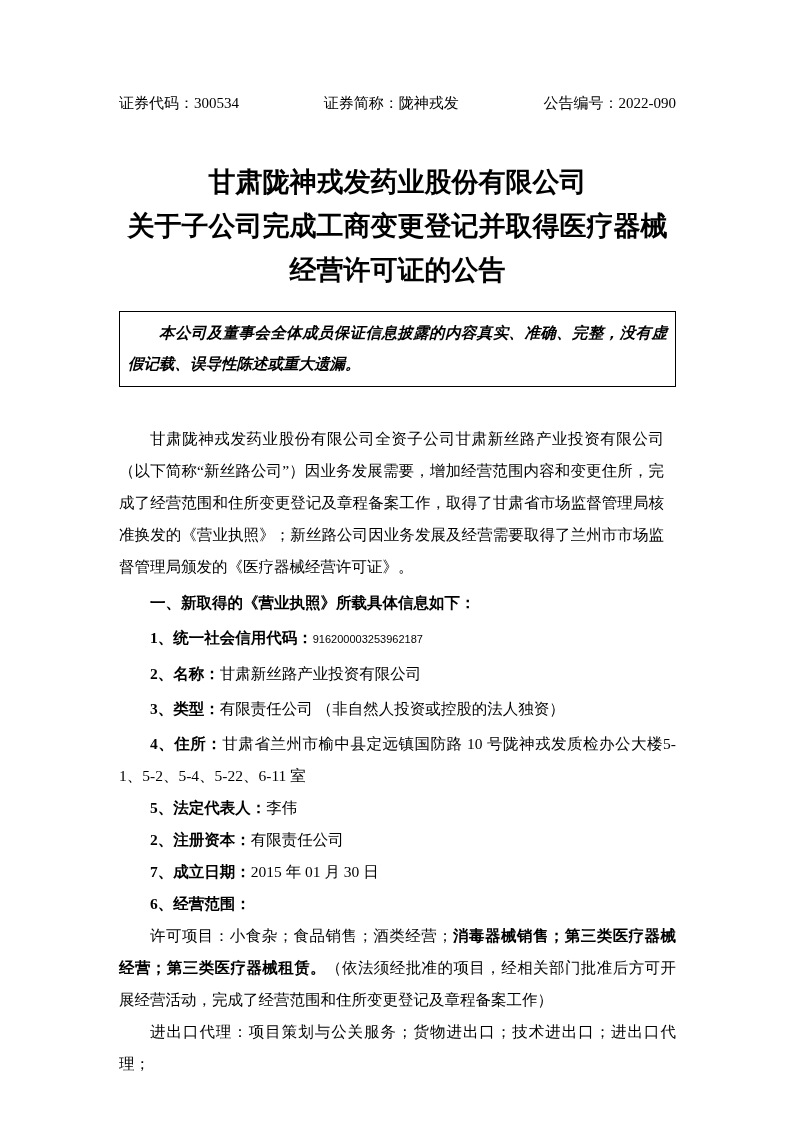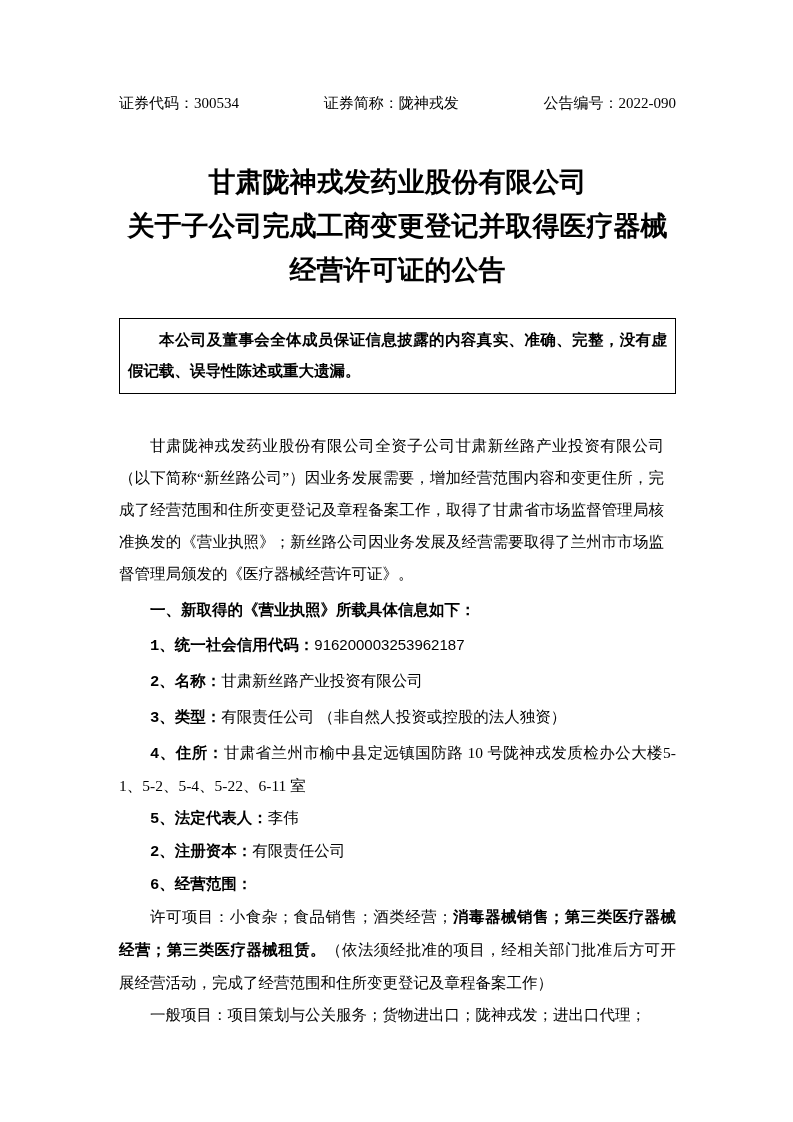--- a/index.html
+++ b/index.html
@@ -31,23 +31,24 @@
   }
   .doc-title {
     margin: 47px 0 0 0;
     text-align: center;
     font-size: 27px;
     font-weight: bold;
     line-height: 44px;
   }
   .doc-title .title-line { display: block; }
   .disclaimer-box {
-    margin-top: 26px;
+    margin-top: 19px;
     border: 1.5px solid #000000;
     padding: 5px 8px 7px 8px;
+    font-style: italic;
   }
   .disclaimer-box p {
     margin: 0;
     font-weight: bold;
     font-size: 15.5px;
     line-height: 31px;
     text-indent: 2em;
     text-align: justify;
   }
   .body-para {
@@ -64,24 +65,24 @@
     margin: 3px 0 0 0;
     text-indent: 2em;
     text-align: justify;
   }
   .list-item.tight { margin: 0; }
   .scope-para {
     margin: 0;
     text-indent: 2em;
     text-align: justify;
   }
-  .b { font-weight: bold; font-family: Liberation Mono, monospace; }
+  .b { font-weight: bold; }
   .sans {
     font-family: "Liberation Sans", "DejaVu Sans", sans-serif;
-    font-size: 15px;
+    font-size: 11px;
   }
 </style>
 </head>
 <body>
 
 <div class="page">
 
   <div class="header-row">
     <span>证券代码：300534</span>
     <span>证券简称：陇神戎发</span>
@@ -107,20 +108,21 @@
   <p class="list-item"><span class="b">2、名称：</span><span>甘肃新丝路产业投资有限公司</span></p>
 
   <p class="list-item"><span class="b">3、类型：</span><span>有限责任公司 （非自然人投资或控股的法人独资）</span></p>
 
   <p class="list-item"><span class="b">4、住所：</span><span>甘肃省兰州市榆中县定远镇国防路 10 号陇神戎发质检办公大楼5-1、5-2、5-4、5-22、6-11 室</span></p>
 
   <p class="list-item tight"><span class="b">5、法定代表人：</span><span>李伟</span></p>
 
   <p class="list-item tight"><span class="b">2、注册资本：</span><span>有限责任公司</span></p>
 
+  <p class="list-item tight"><span class="b">7、成立日期：</span><span>2015 年 01 月 30 日</span></p>
 
   <p class="list-item tight"><span class="b">6、经营范围：</span><span></span></p>
 
   <p class="scope-para"><span>许可项目：小食杂；食品销售；酒类经营；</span><span class="b">消毒器械销售；第三类医疗器械经营；第三类医疗器械租赁。</span><span>（依法须经批准的项目，经相关部门批准后方可开展经营活动，完成了经营范围和住所变更登记及章程备案工作）</span></p>
 
-  <p class="scope-para">一般项目：项目策划与公关服务；货物进出口；陇神戎发；进出口代理；</p>
+  <p class="scope-para">进出口代理：项目策划与公关服务；货物进出口；技术进出口；进出口代理；</p>
 
 </div>
 
 </body></html>

